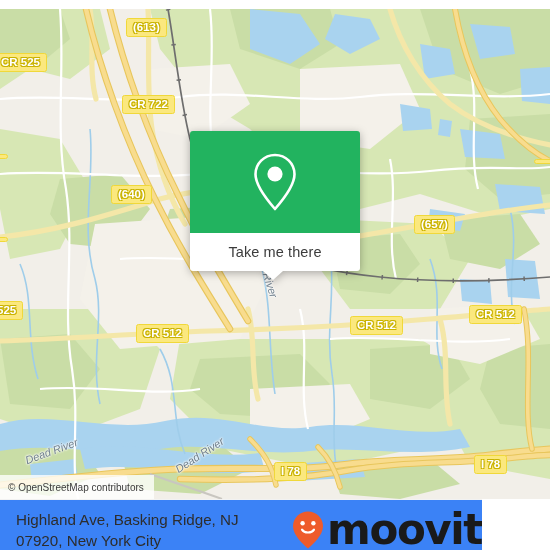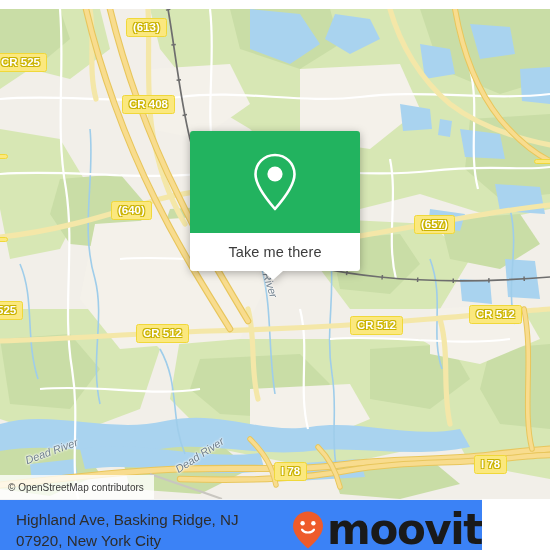--- a/index.html
+++ b/index.html
@@ -305,23 +305,23 @@
         </g>
 
         <g stroke="#c9c6c0" stroke-width="2" fill="none">
           <path d="M150,465 C175,474 200,482 222,490"></path>
         </g>
       </g>
     </svg>
 
     <div class="shield" style="left:126px;  top:9px;">(613)</div>
     <div class="shield" style="left:-6px;   top:44px;">CR 525</div>
-    <div class="shield" style="left:122px;  top:86px;">CR 408</div>
-    <div class="shield" style="left:111px;  top:192px;">(640)</div>
-    <div class="shield" style="left:414px;  top:206px;text-decoration:underline;">(657)</div>
+    <div class="shield" style="left:122px;  top:86px;">CR 722</div>
+    <div class="shield" style="left:111px;  top:176px;">(640)</div>
+    <div class="shield" style="left:414px;  top:206px;">(657)</div>
     <div class="shield" style="left:136px;  top:315px;">CR 512</div>
     <div class="shield" style="left:350px;  top:307px;">CR 512</div>
     <div class="shield" style="left:469px;  top:296px;">CR 512</div>
     <div class="shield" style="left:-10px;  top:292px;">525</div>
     <div class="shield" style="left:274px;  top:453px;">I 78</div>
     <div class="shield" style="left:474px;  top:446px;">I 78</div>
     <div class="shield" style="left:534px;  top:150px; width:14px; padding:1.5px 2px;"></div>
     <div class="shield" style="left:-12px;  top:145px; width:14px; padding:1.5px 2px;"></div>
     <div class="shield" style="left:-12px;  top:228px; width:14px; padding:1.5px 2px;"></div>
 

